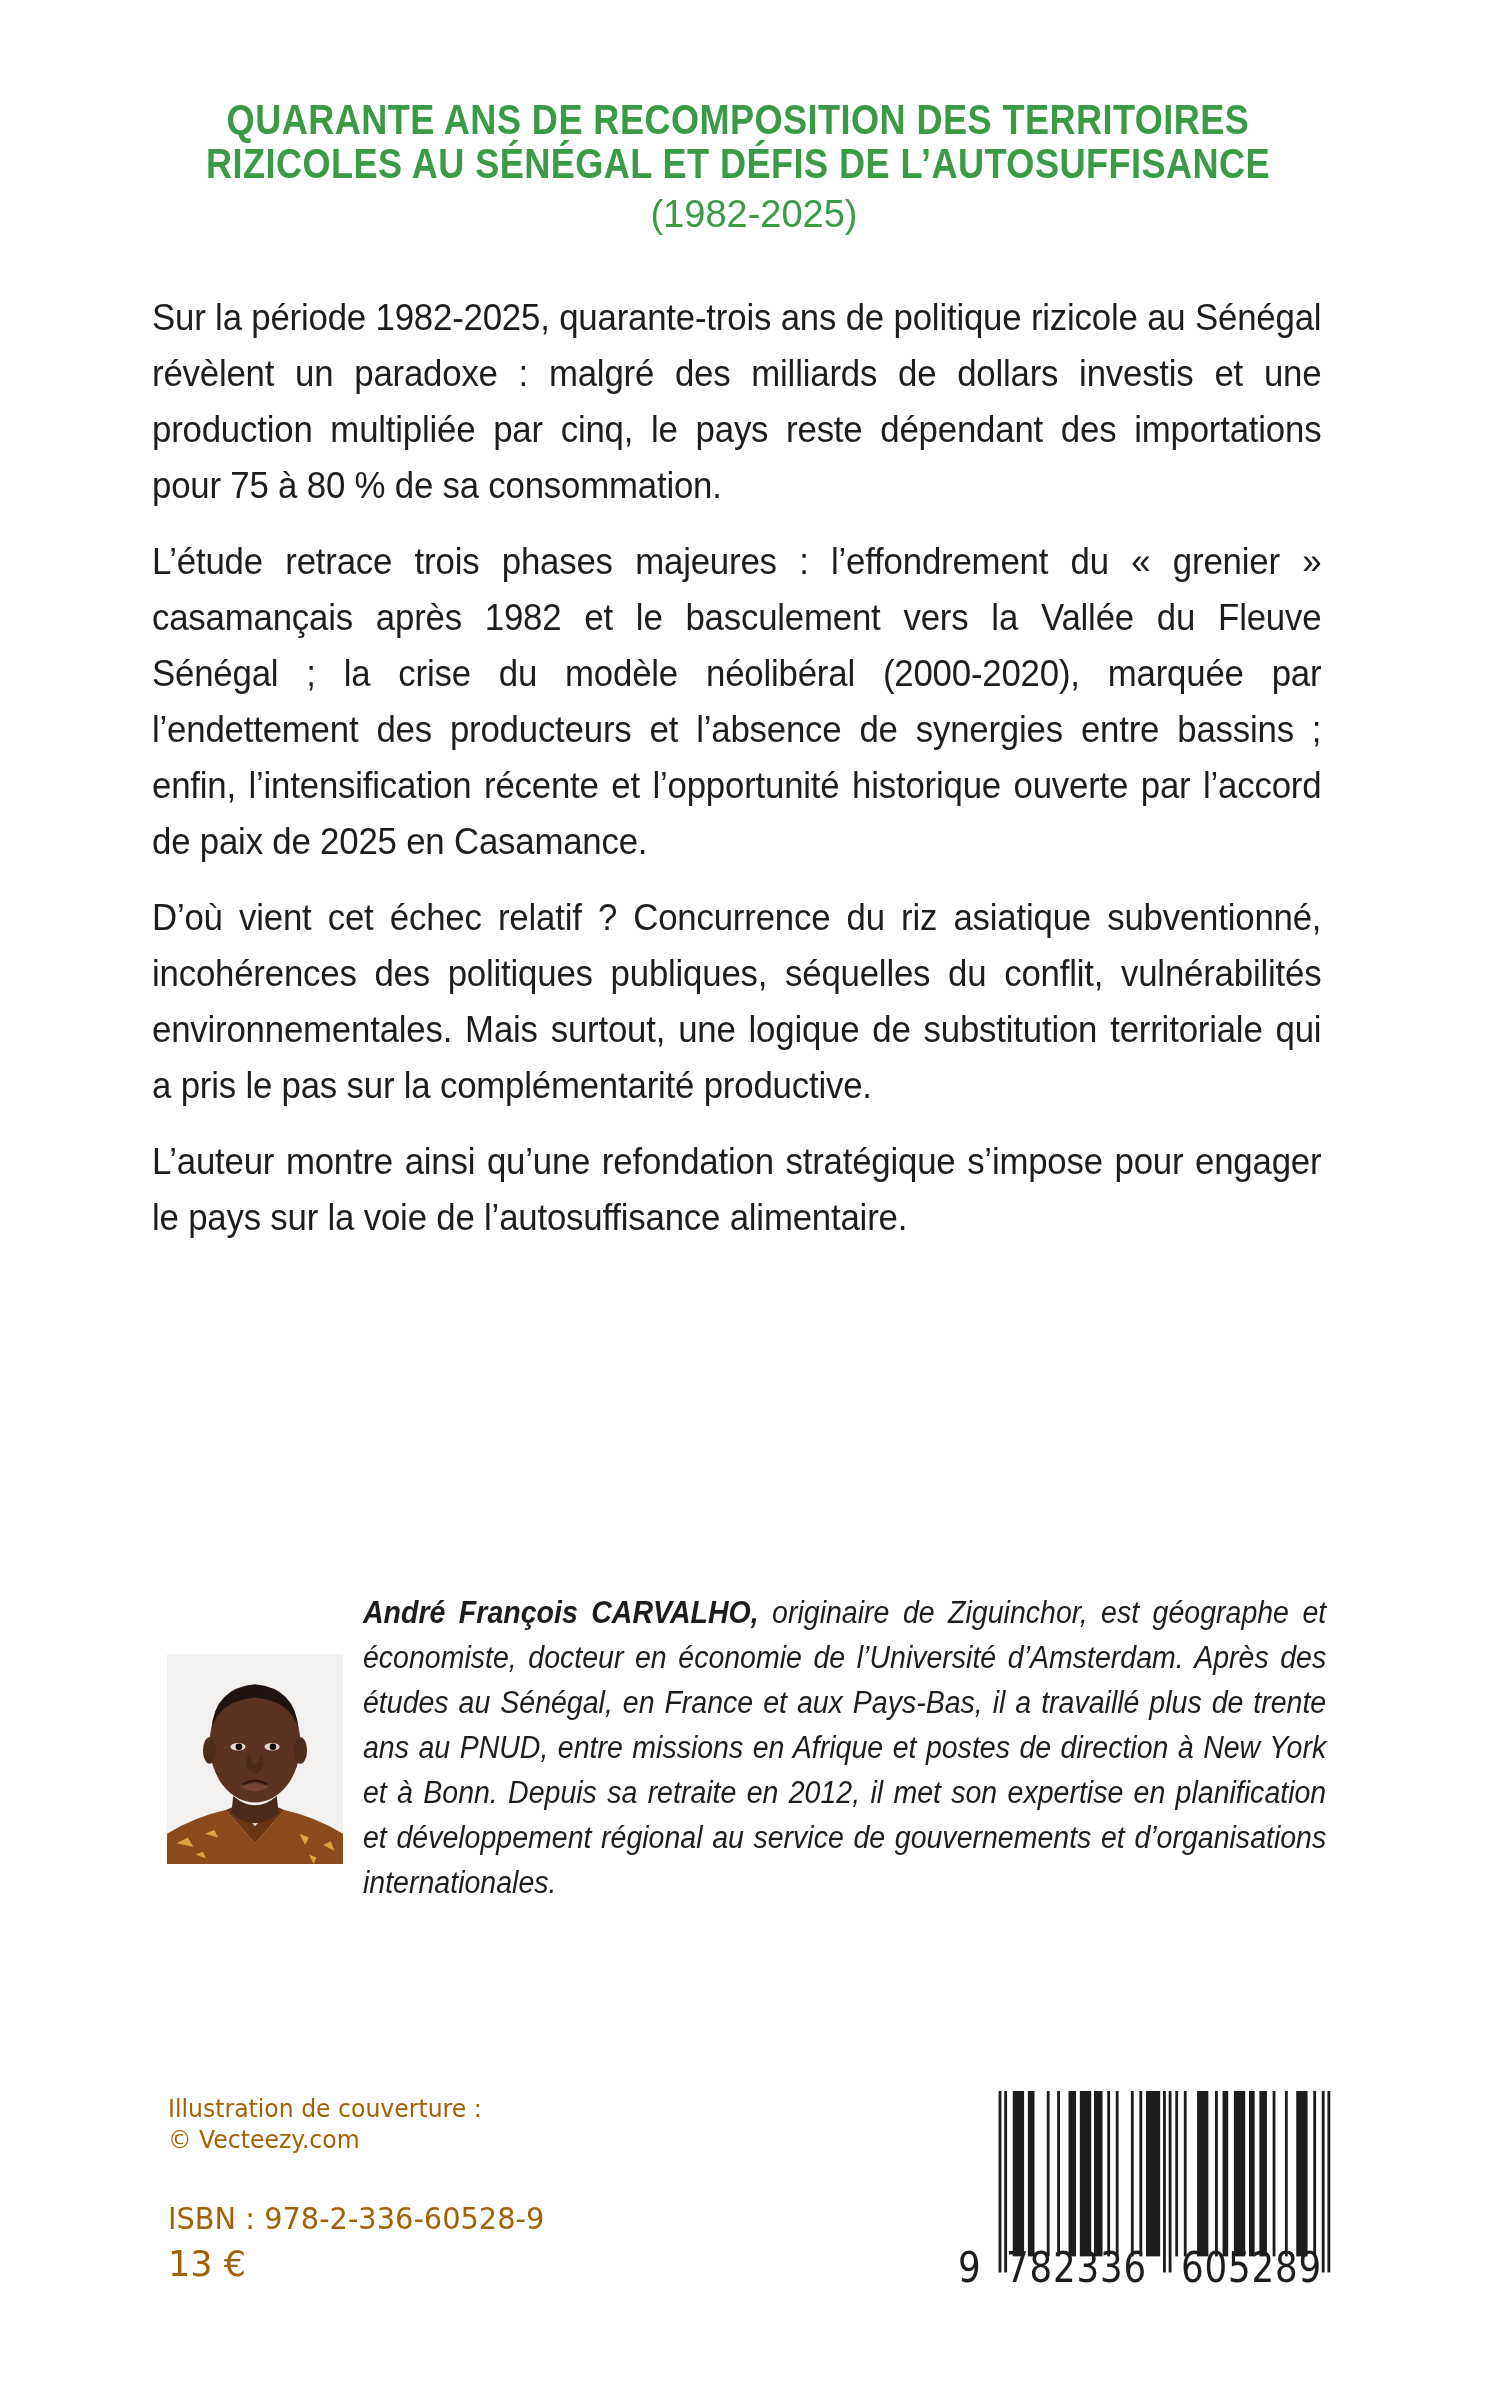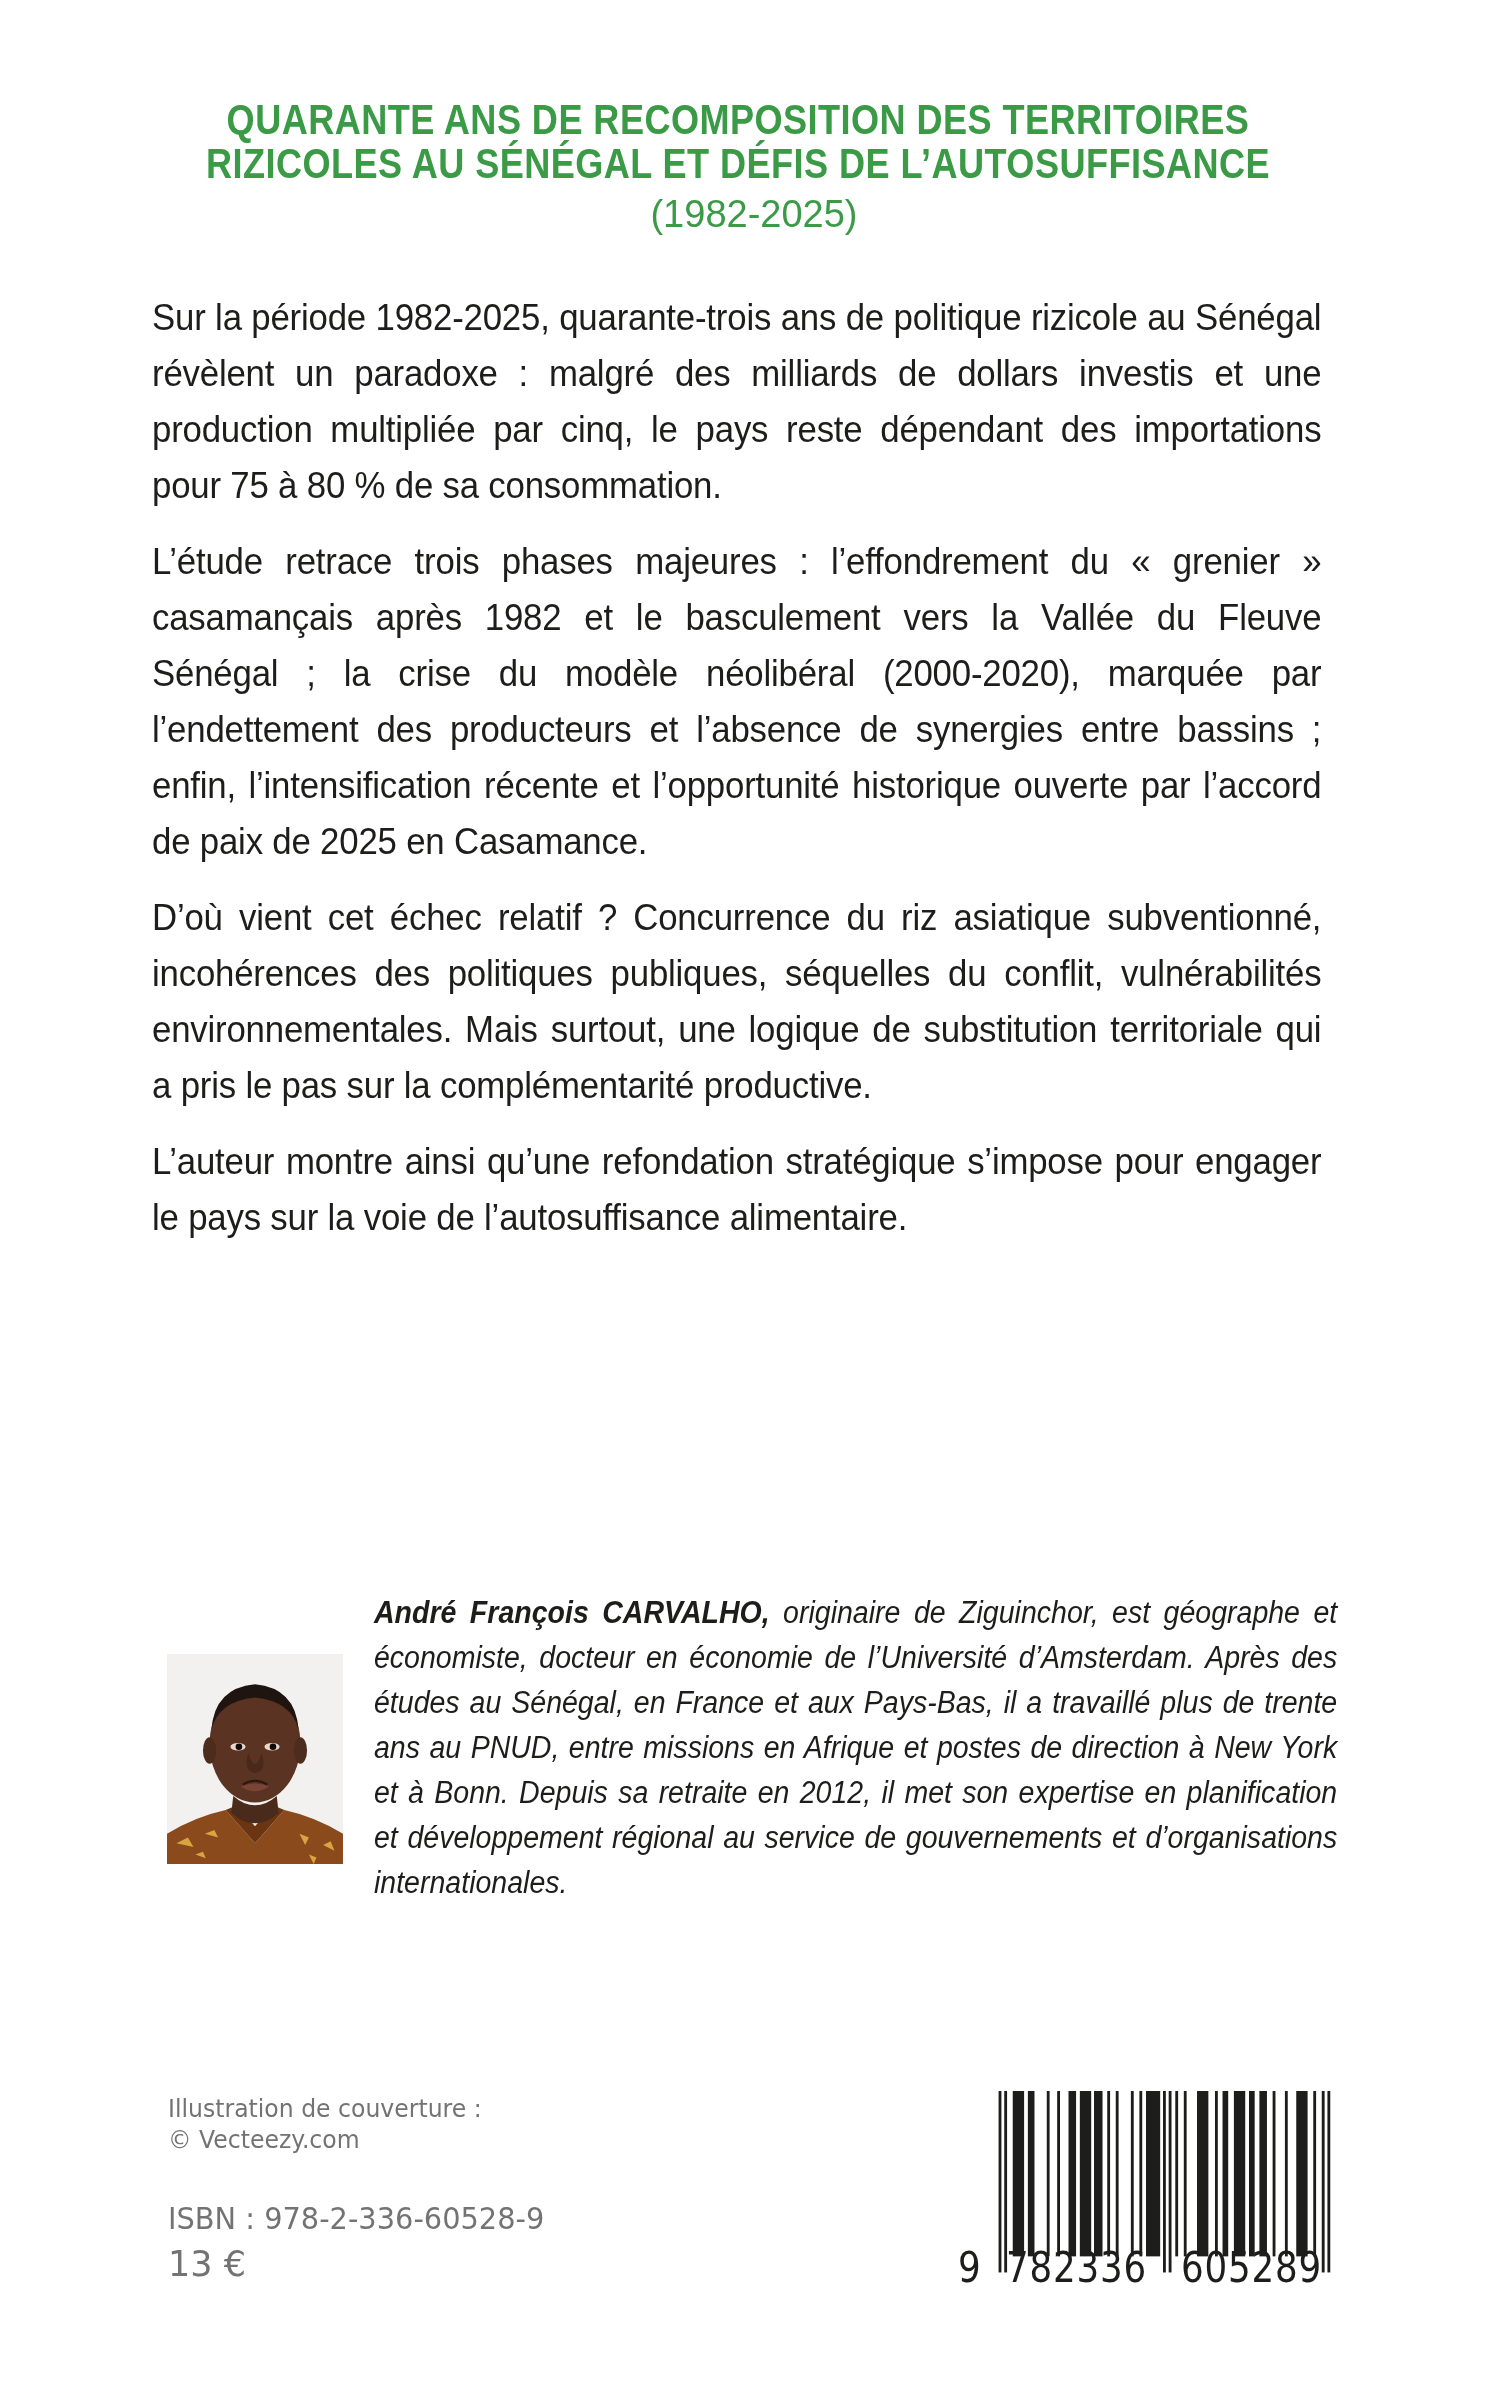--- a/index.html
+++ b/index.html
@@ -68,21 +68,21 @@
       left: 0;
       top: 64px;
       width: 176px;
       height: 210px;
       overflow: hidden;
       background: #f2f0ee;
     }
     .author-photo svg { display: block; }
     .bio-text {
       position: absolute;
-      left: 207px;
+      left: 196px;
       top: 0;
       width: 963px;
       font-family: "Liberation Sans", sans-serif;
       font-style: italic;
       font-size: 31px;
       line-height: 45px;
       text-align: justify;
       color: #1d1d1b;
     }
     .bio-text .bio-inner {
@@ -91,21 +91,21 @@
       width: 1047px;
     }
     .bio-name {
       font-weight: bold;
     }
     .credits {
       position: absolute;
       left: 168px;
       top: 2093px;
       font-family: "DejaVu Sans", sans-serif;
-      color: #737373;
+      color: #a16207;
     }
     .credit-line {
       font-size: 25.6px;
       line-height: 31px;
       white-space: nowrap;
       transform: scaleX(0.92);
       transform-origin: left top;
     }
     .isbn-line {
       margin-top: 42px;

